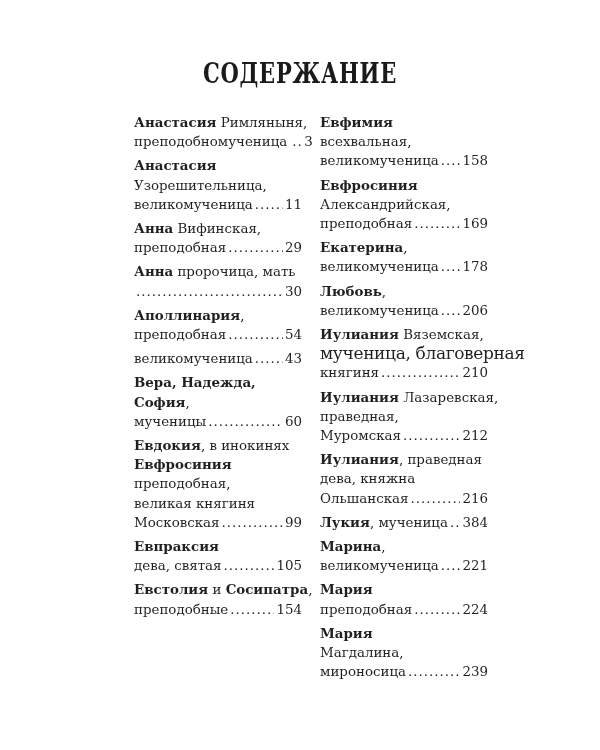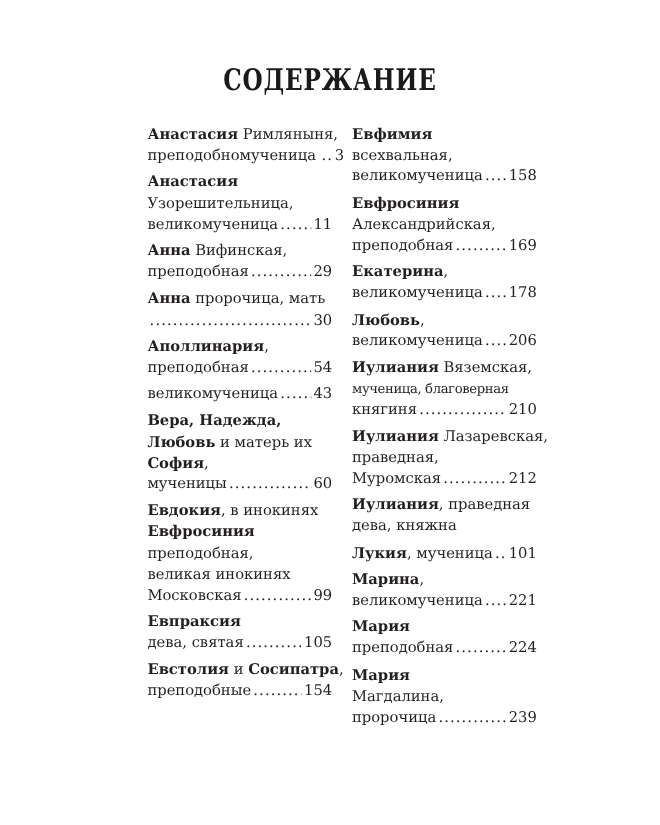--- a/index.html
+++ b/index.html
@@ -11,21 +11,21 @@
   .col { position: absolute; top: 113px; width: 168px; }
   .col.left { left: 134px; }
   .col.right { left: 320px; }
   .entry { margin-bottom: 5px; font-size: 13.4px; line-height: 19.2px; }
   .line { display: flex; white-space: nowrap; }
   .line .t { flex: 0 0 auto; }
   .line .dots { flex: 1 1 auto; overflow: hidden; letter-spacing: 1px; margin: 0 2px 0 2px; }
   .line .dots::before { content: "................................................................"; }
   .line .pg { flex: 0 0 auto; }
   .b { font-weight: bold; }
-  .sq { font-size: 12px; letter-spacing: -0.35px; }
+  .sq { font-size: 17px; letter-spacing: -0.35px; }
 </style>
 </head>
 <body>
 
 <div class="title">СОДЕРЖАНИЕ</div>
 
 <div class="col left">
     <div class="entry">
       <div class="line">
         <span class="t"><span class="b">Анастасия</span><span> Римляныня,</span></span>
@@ -83,43 +83,40 @@
         <span class="t"><span>великомученица</span></span>
         <span class="dots"></span>
         <span class="pg">43</span>
       </div>
     </div>
     <div class="entry">
       <div class="line">
         <span class="t"><span class="b">Вера, Надежда,</span></span>
       </div>
       <div class="line">
-        <span class="t"><span class="b">Любовь</span><span> и матерь их</span></span>
-      </div>
-      <div class="line">
         <span class="t"><span class="b">София</span><span>,</span></span>
       </div>
       <div class="line">
         <span class="t"><span>мученицы</span></span>
         <span class="dots"></span>
         <span class="pg">60</span>
       </div>
     </div>
     <div class="entry">
       <div class="line">
         <span class="t"><span class="b">Евдокия</span><span>, в инокинях</span></span>
       </div>
       <div class="line">
         <span class="t"><span class="b">Евфросиния</span></span>
       </div>
       <div class="line">
         <span class="t"><span>преподобная,</span></span>
       </div>
       <div class="line">
-        <span class="t"><span>великая инокинях</span></span>
+        <span class="t"><span>великая княгиня</span></span>
       </div>
       <div class="line">
         <span class="t"><span>Московская</span></span>
         <span class="dots"></span>
         <span class="pg">99</span>
       </div>
     </div>
     <div class="entry">
       <div class="line">
         <span class="t"><span class="b">Евпраксия</span></span>
@@ -214,26 +211,31 @@
         <span class="pg">212</span>
       </div>
     </div>
     <div class="entry">
       <div class="line">
         <span class="t"><span class="b">Иулиания</span><span>, праведная</span></span>
       </div>
       <div class="line">
         <span class="t"><span>дева, княжна</span></span>
       </div>
+      <div class="line">
+        <span class="t"><span>Ольшанская</span></span>
+        <span class="dots"></span>
+        <span class="pg">216</span>
+      </div>
     </div>
     <div class="entry">
       <div class="line">
         <span class="t"><span class="b">Лукия</span><span>, мученица</span></span>
         <span class="dots"></span>
-        <span class="pg">101</span>
+        <span class="pg">384</span>
       </div>
     </div>
     <div class="entry">
       <div class="line">
         <span class="t"><span class="b">Марина</span><span>,</span></span>
       </div>
       <div class="line">
         <span class="t"><span>великомученица</span></span>
         <span class="dots"></span>
         <span class="pg">221</span>
@@ -250,18 +252,18 @@
       </div>
     </div>
     <div class="entry">
       <div class="line">
         <span class="t"><span class="b">Мария</span></span>
       </div>
       <div class="line">
         <span class="t"><span>Магдалина,</span></span>
       </div>
       <div class="line">
-        <span class="t"><span>пророчица</span></span>
+        <span class="t"><span>мироносица</span></span>
         <span class="dots"></span>
         <span class="pg">239</span>
       </div>
     </div>
   </div>
 
 </body></html>

